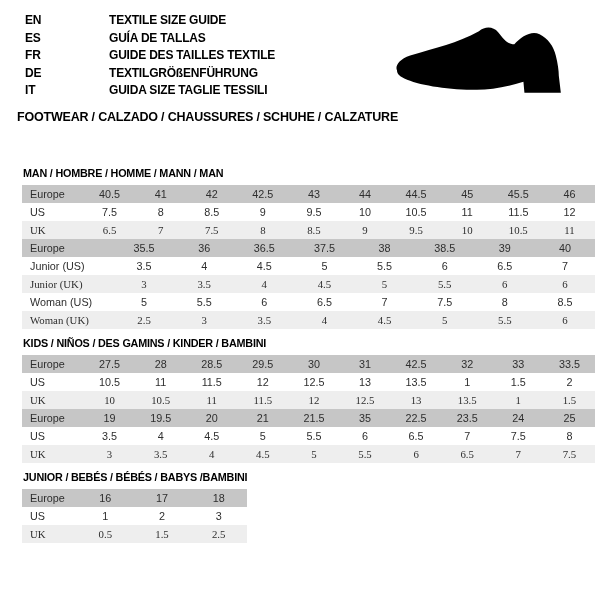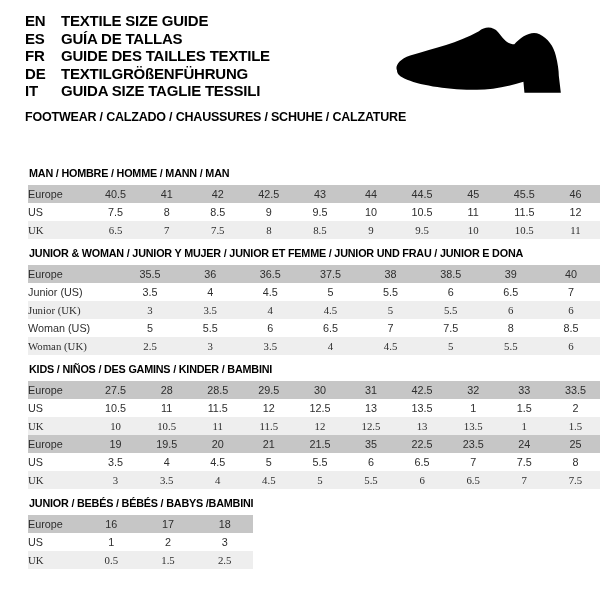--- a/index.html
+++ b/index.html
@@ -5,47 +5,47 @@
   html, body { margin: 0; padding: 0; }
   body {
     width: 600px; height: 600px;
     background: #ffffff;
     font-family: "Liberation Sans", sans-serif;
     position: relative;
     overflow: hidden;
     color: #000;
   }
   .lang-list { position: absolute; top: 12px; left: 25px; }
-  .lang-row { display: flex; font-weight: bold; font-size: 15px; line-height: 17.6px; letter-spacing: -0.2px; }
+  .lang-row { display: flex; font-weight: bold; font-size: 12px; line-height: 17.6px; letter-spacing: -0.2px; gap: 48px; }
   .lang-code { width: 36px; flex: 0 0 36px; }
   .category-line {
-    position: absolute; top: 110px; left: 25px;
+    position: absolute; top: 110px; left: 17px;
     font-weight: bold; font-size: 12.5px; letter-spacing: -0.2px;
   }
   .shoe-icon { position: absolute; top: 25px; left: 394px; width: 182px; height: 76px; }
   .shoe-icon svg { display: block; width: 100%; height: 100%; }
   .shoe-fill { fill: var(--icon-color, #000); }
 
-  .tables { position: absolute; top: 167px; left: 28px; width: 573px; }
+  .tables { position: absolute; top: 167px; left: 22px; width: 573px; }
   .size-section { margin: 0; }
   .size-title {
     font-weight: bold; font-size: 10.8px; line-height: 13px;
     margin: 8px 0 5px 1px; letter-spacing: -0.2px;
     white-space: nowrap;
   }
   .size-section:first-child .size-title { margin-top: 0; }
   table.size-table {
     border-collapse: collapse; table-layout: fixed;
     font-size: 10.8px; color: #2e2e2e;
   }
   table.size-table td {
     height: 18px; padding: 0; text-align: center;
     overflow: hidden; white-space: nowrap;
   }
-  table.size-table td.label { text-align: left; padding-left: 0; }
+  table.size-table td.label { text-align: left; padding-left: 8px; }
   tr.hdr { background: var(--hdr-bg, #c6c6c6); }
   tr.zebra { background: var(--zebra-bg, #eeeeee); font-family: Liberation Serif, serif; }
 </style>
 </head>
 <body>
 
 <div class="lang-list">
     <div class="lang-row">
       <span class="lang-code">EN</span>
       <span>TEXTILE SIZE GUIDE</span>
@@ -144,21 +144,20 @@
             <td>9</td>
             <td>9.5</td>
             <td>10</td>
             <td>10.5</td>
             <td>11</td>
           </tr>
         </tbody>
       </table>
     </section>
     <section class="size-section">
-      <div class="size-title">JUNIOR &amp; WOMAN / JUNIOR Y MUJER / JUNIOR ET FEMME / JUNIOR UND FRAU / JUNIOR E DONA</div>
       <table class="size-table" style="width: 573px;">
         <colgroup>
           <col style="width: 92px;">
           <col>
           <col>
           <col>
           <col>
           <col>
           <col>
           <col>

